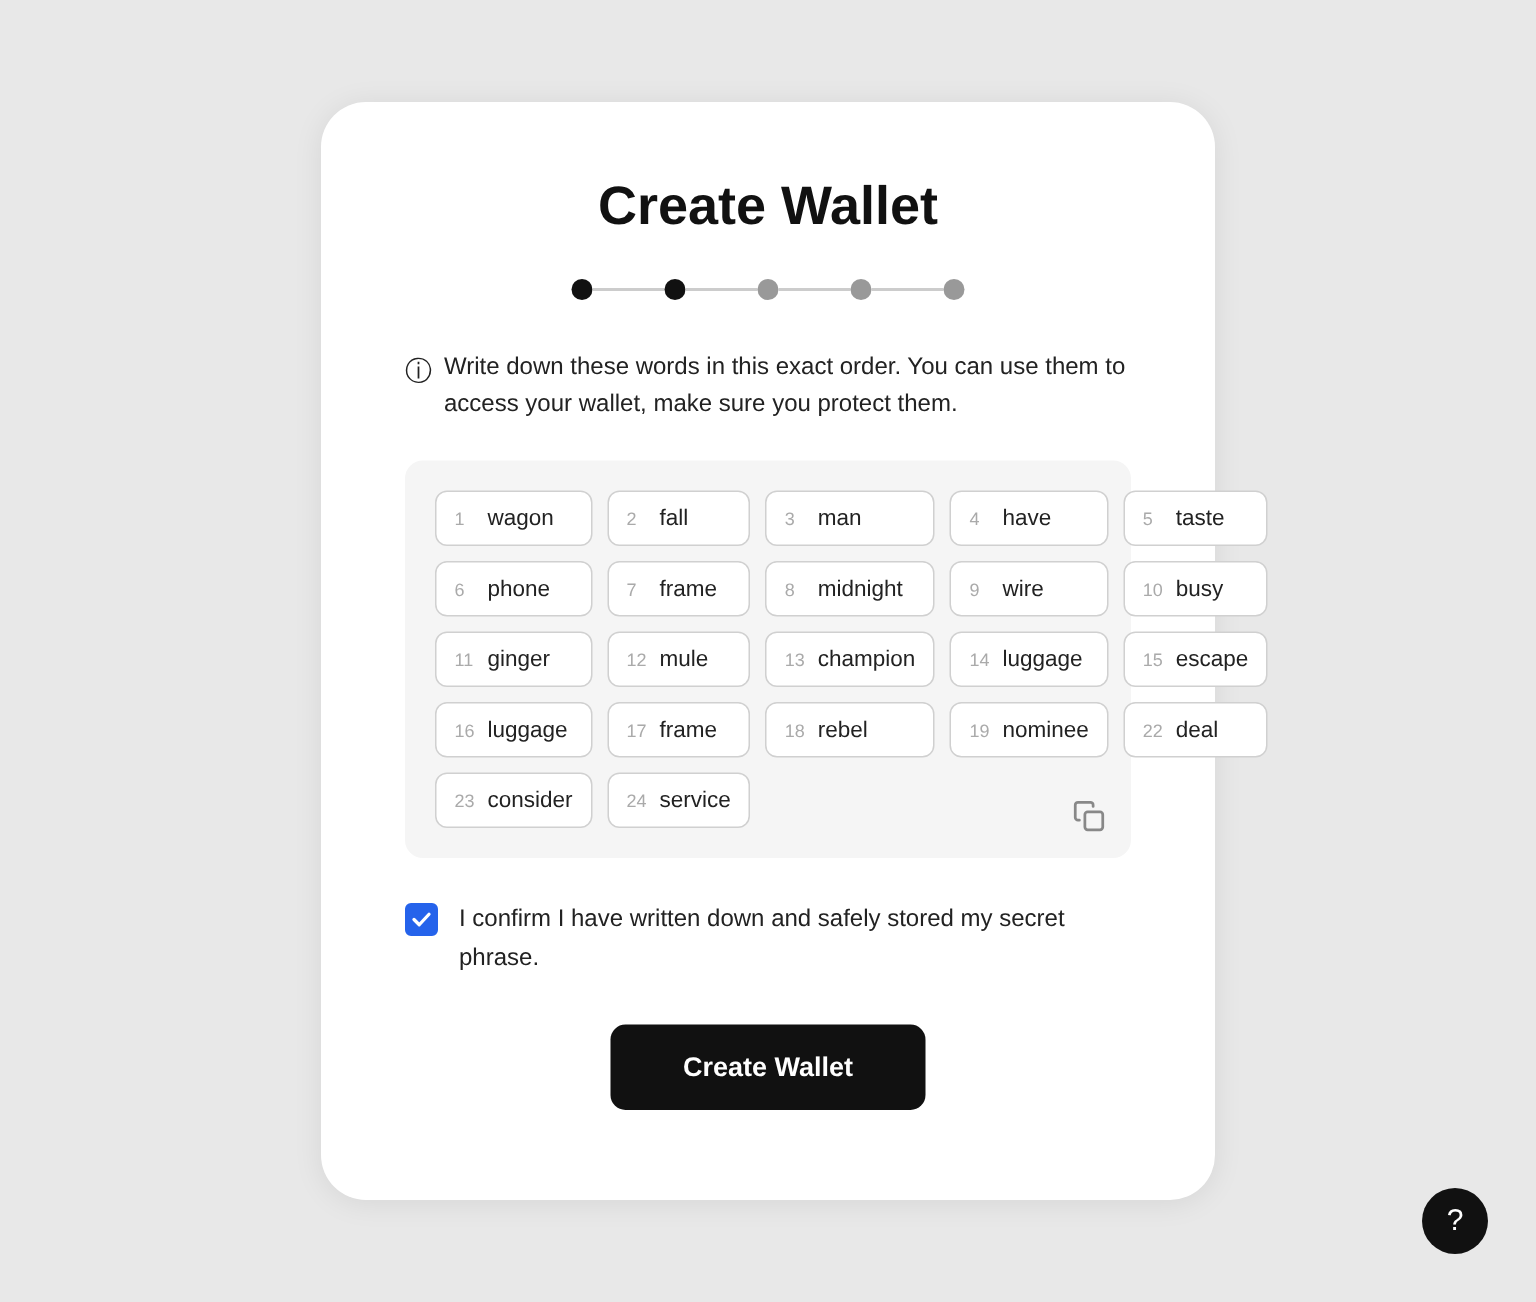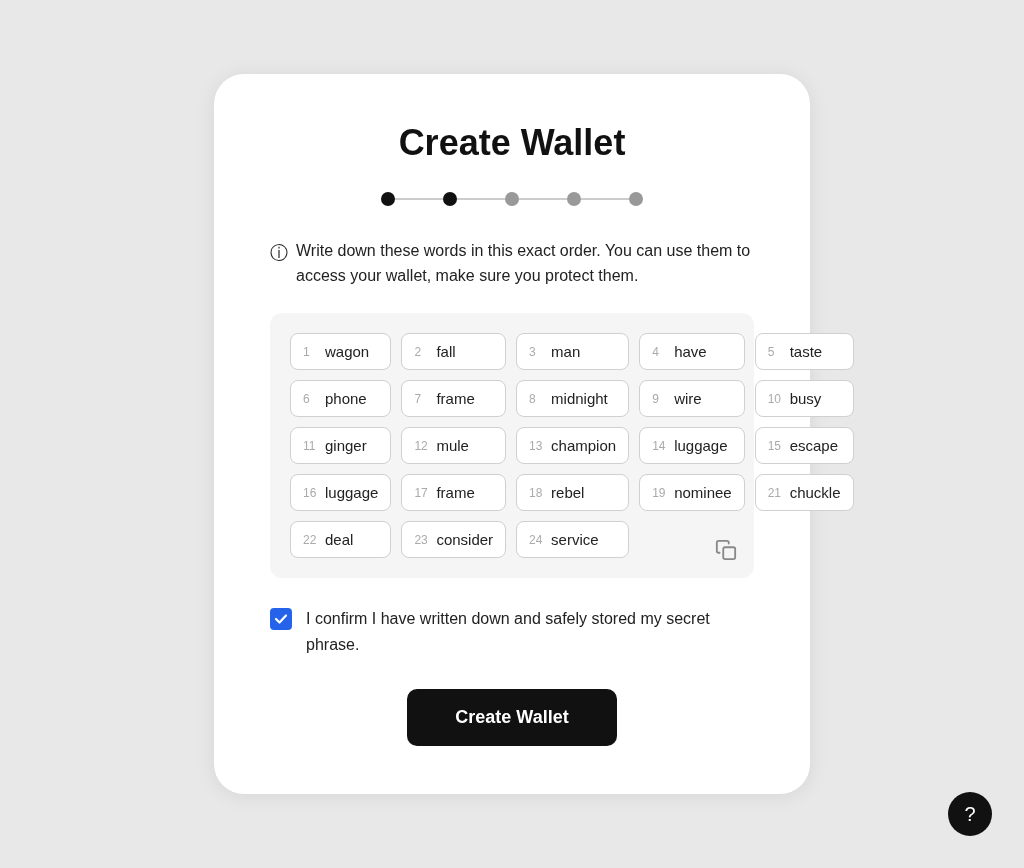--- a/index.html
+++ b/index.html
@@ -8,21 +8,21 @@
       font-family: -apple-system, BlinkMacSystemFont, 'Segoe UI', sans-serif;
       min-height: 868px;
       display: flex;
       align-items: center;
       justify-content: center;
     }
     .card {
       background: #ffffff;
       border-radius: 30px;
       width: 596px;
-      padding: 48px 56px 48px 56px;
+      padding: 48px 56px 60px 56px;
       box-shadow: 0 2px 20px rgba(0,0,0,0.08);
       position: relative;
     }
     .title {
       font-size: 36px;
       font-weight: 700;
       text-align: center;
       color: #111;
       margin-bottom: 28px;
     }
@@ -253,24 +253,20 @@
         </div>
         <div class="word-chip">
           <span class="word-num">18</span>
           <span>rebel</span>
         </div>
         <div class="word-chip">
           <span class="word-num">19</span>
           <span>nominee</span>
         </div>
         <div class="word-chip">
-          <span class="word-num">21</span>
-          <span>chuckle</span>
-        </div>
-        <div class="word-chip">
           <span class="word-num">22</span>
           <span>deal</span>
         </div>
         <div class="word-chip">
           <span class="word-num">23</span>
           <span>consider</span>
         </div>
         <div class="word-chip">
           <span class="word-num">24</span>
           <span>service</span>

